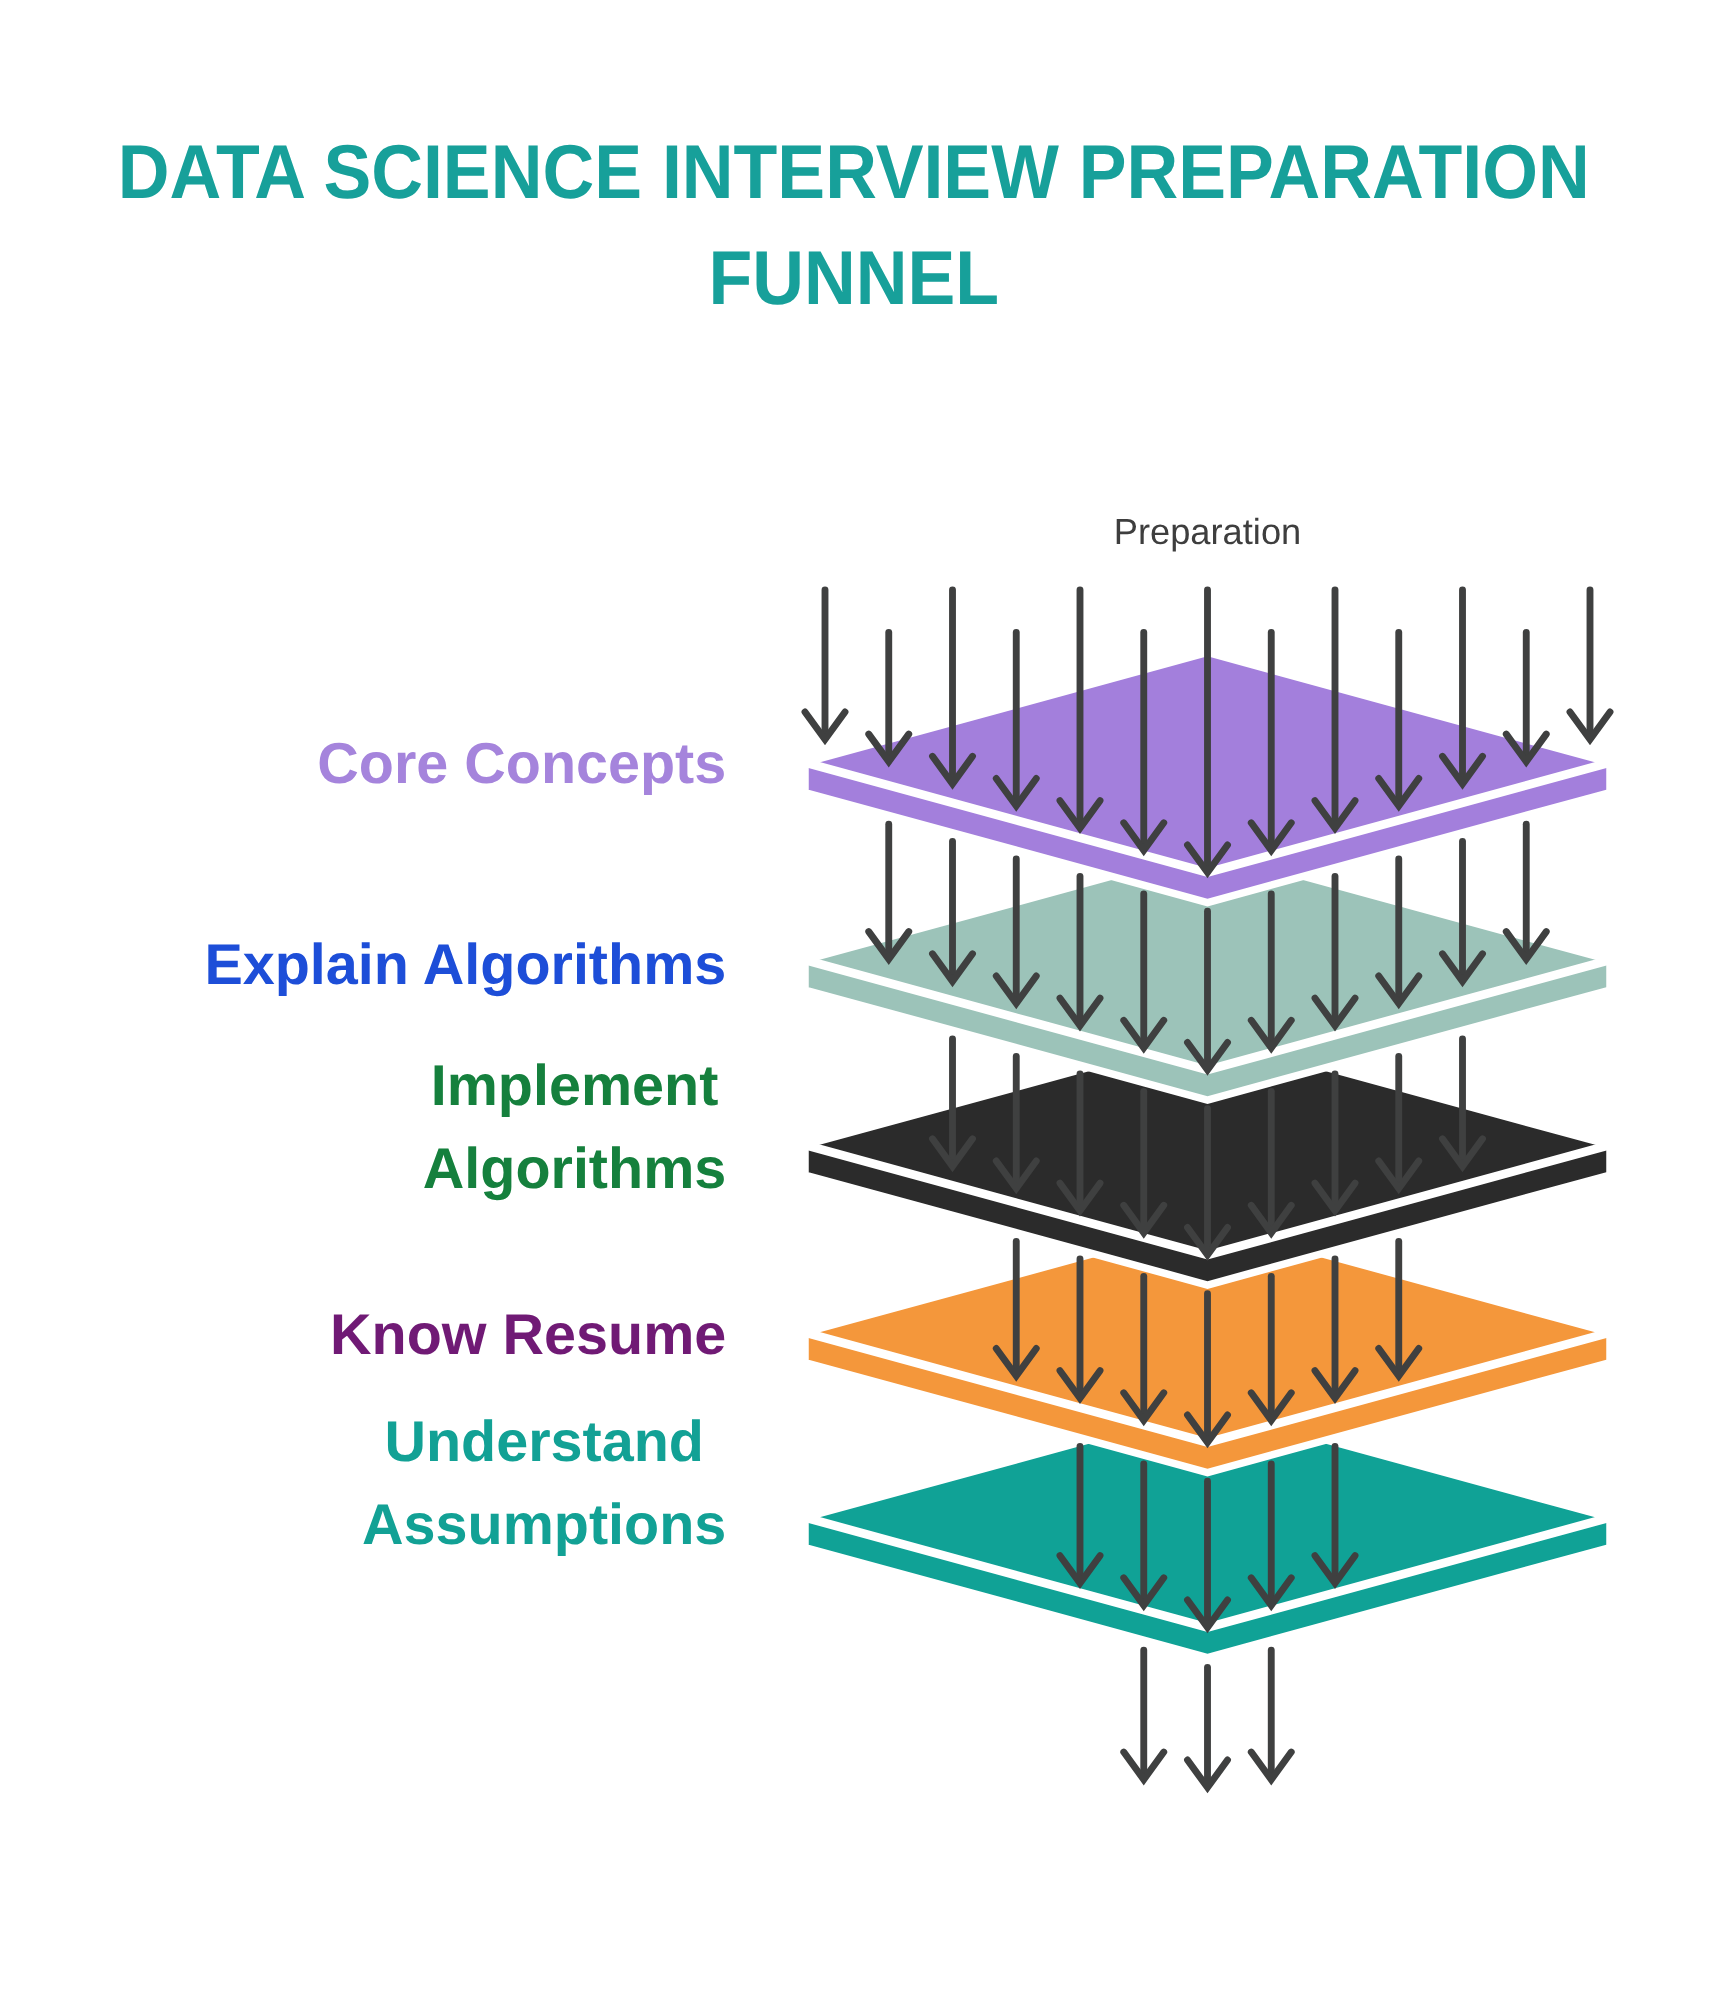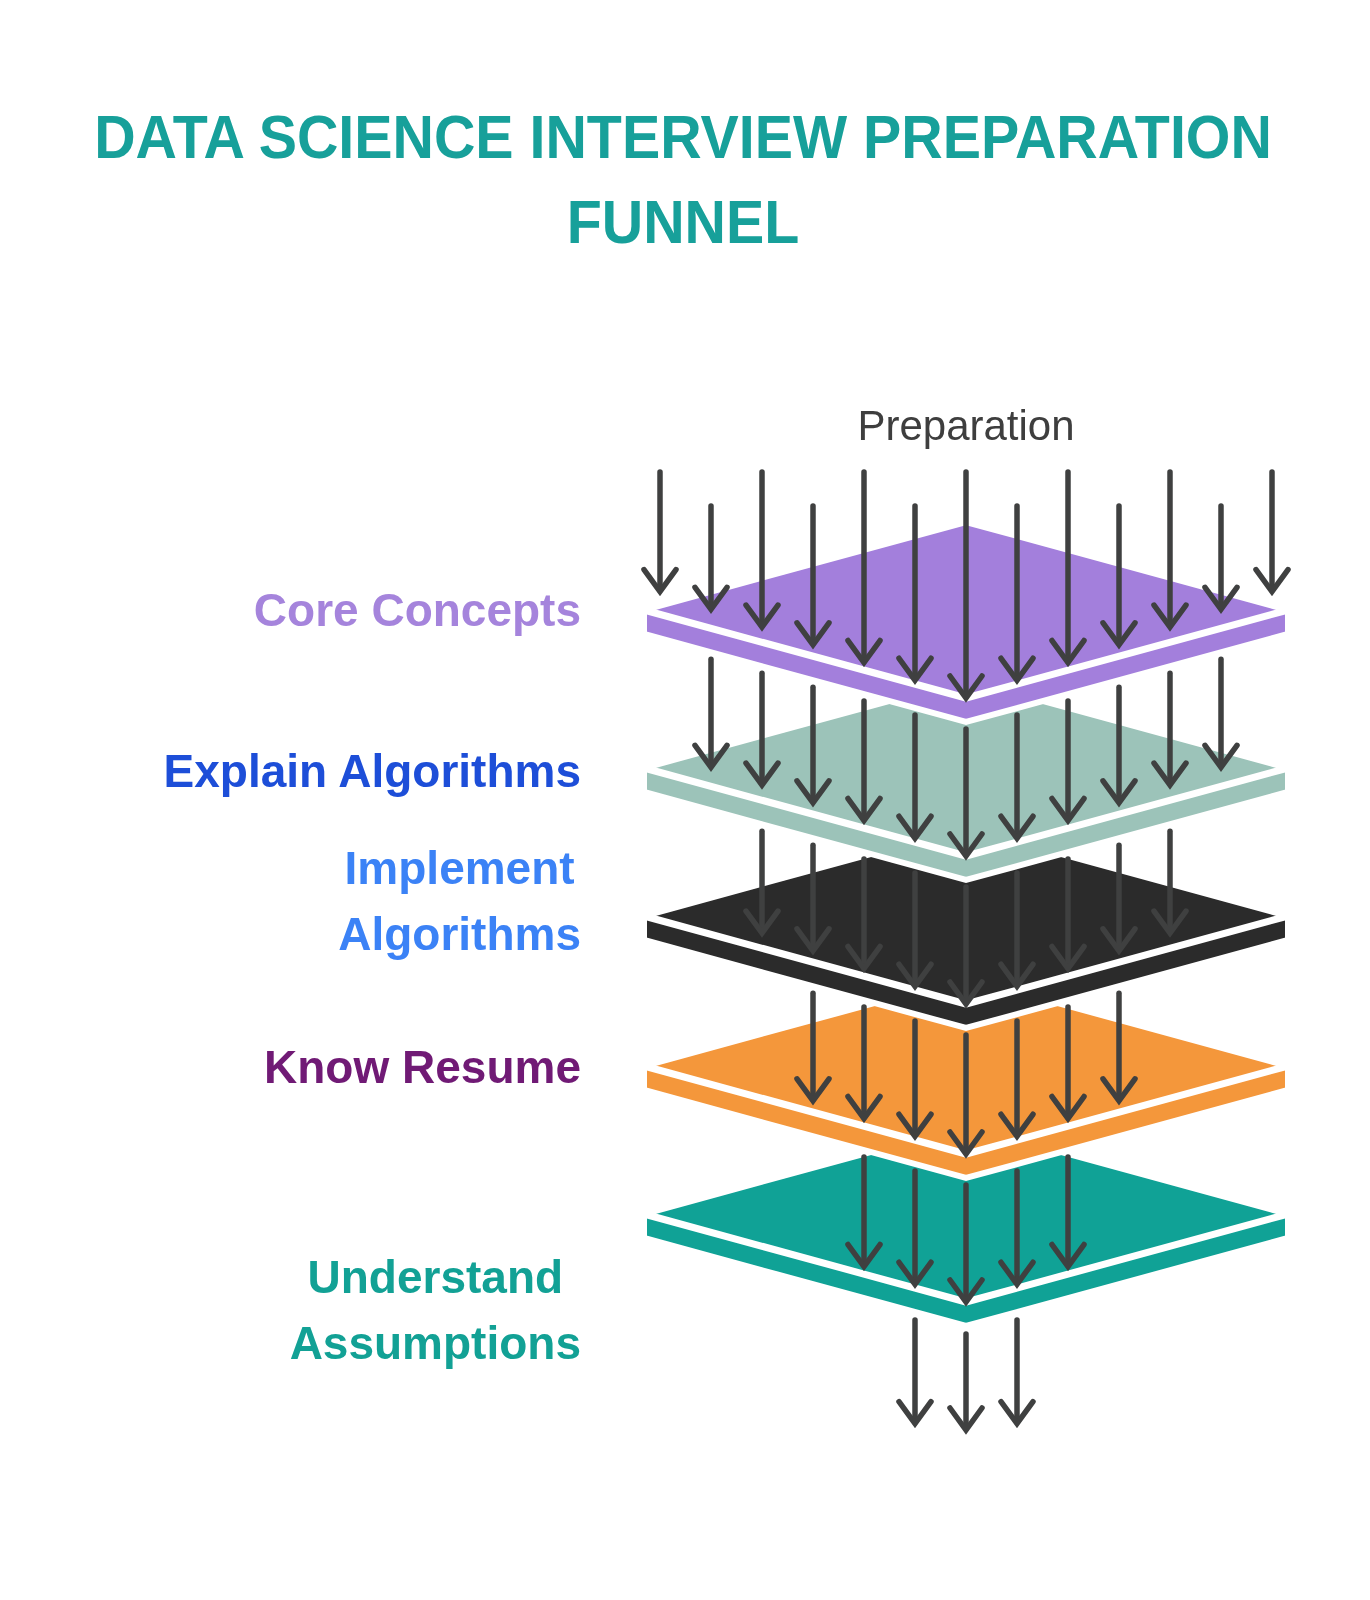--- a/index.html
+++ b/index.html
@@ -24,41 +24,41 @@
   }
   #funnel-svg{
     position:absolute;
     left:0;top:0;
     width:1370px;height:1600px;
   }
   .flow-label{
     position:absolute;
     left:966px;
     transform:translateX(-50%);
-    font-size:42px;
+    font-size:29px;
     font-weight:500;
     line-height:48px;
     white-space:nowrap;
   }
   #input-label{ top:402px; }
   #output-label{ top:1438px; }
   .layer-label{
     position:absolute;
     right:785px;
     text-align:center;
     font-size:46px;
     font-weight:bold;
     line-height:66px;
     white-space:pre-line;
   }
   #layer-label-0{ top:579px;  line-height:62px; }
   #layer-label-1{ top:740px;  line-height:62px; }
   #layer-label-2{ top:835px; }
   #layer-label-3{ top:1036px; line-height:62px; }
-  #layer-label-4{ top:1244px;margin-left:37px; }
+  #layer-label-4{ top:1120px;margin-left:37px; }
 </style>
 </head>
 <body>
 
 <div id="page">
   <div id="title" style="color: rgb(23, 160, 154);">DATA SCIENCE INTERVIEW PREPARATION
 FUNNEL</div>
 
   <svg id="funnel-svg" viewBox="0 0 1370 1600" xmlns="http://www.w3.org/2000/svg">
       <path d="M966,1126 L1288,1214 L1288,1238 L966,1326 L644,1238 L644,1214 Z" fill="#10A296" stroke="#ffffff" stroke-width="6" stroke-linejoin="miter"></path>
@@ -274,19 +274,19 @@
           <line x1="1017" y1="1320.0621118012423" x2="1017" y2="1421.6645962732919"></line>
           <path d="M1001,1401.6645962732919 L1017,1423.6645962732919 L1033,1401.6645962732919"></path>
         </g>
       </g>
     </svg>
 
   <div id="input-label" class="flow-label" style="color: rgb(62, 62, 62);">Preparation</div>
 
   <div id="layer-label-0" class="layer-label" style="color: rgb(165, 132, 220);">Core Concepts</div>
   <div id="layer-label-1" class="layer-label" style="color: #1d4ed8;">Explain Algorithms</div>
-  <div id="layer-label-2" class="layer-label" style="color: #3b82f6;">Implement
+  <div id="layer-label-2" class="layer-label" style="color: #15803d;">Implement
 Algorithms</div>
   <div id="layer-label-3" class="layer-label" style="color: #701a75;">Know Resume</div>
   <div id="layer-label-4" class="layer-label" style="color: rgb(18, 161, 149);">Understand
 Assumptions</div>
 
 </div>
 
 </body></html>

